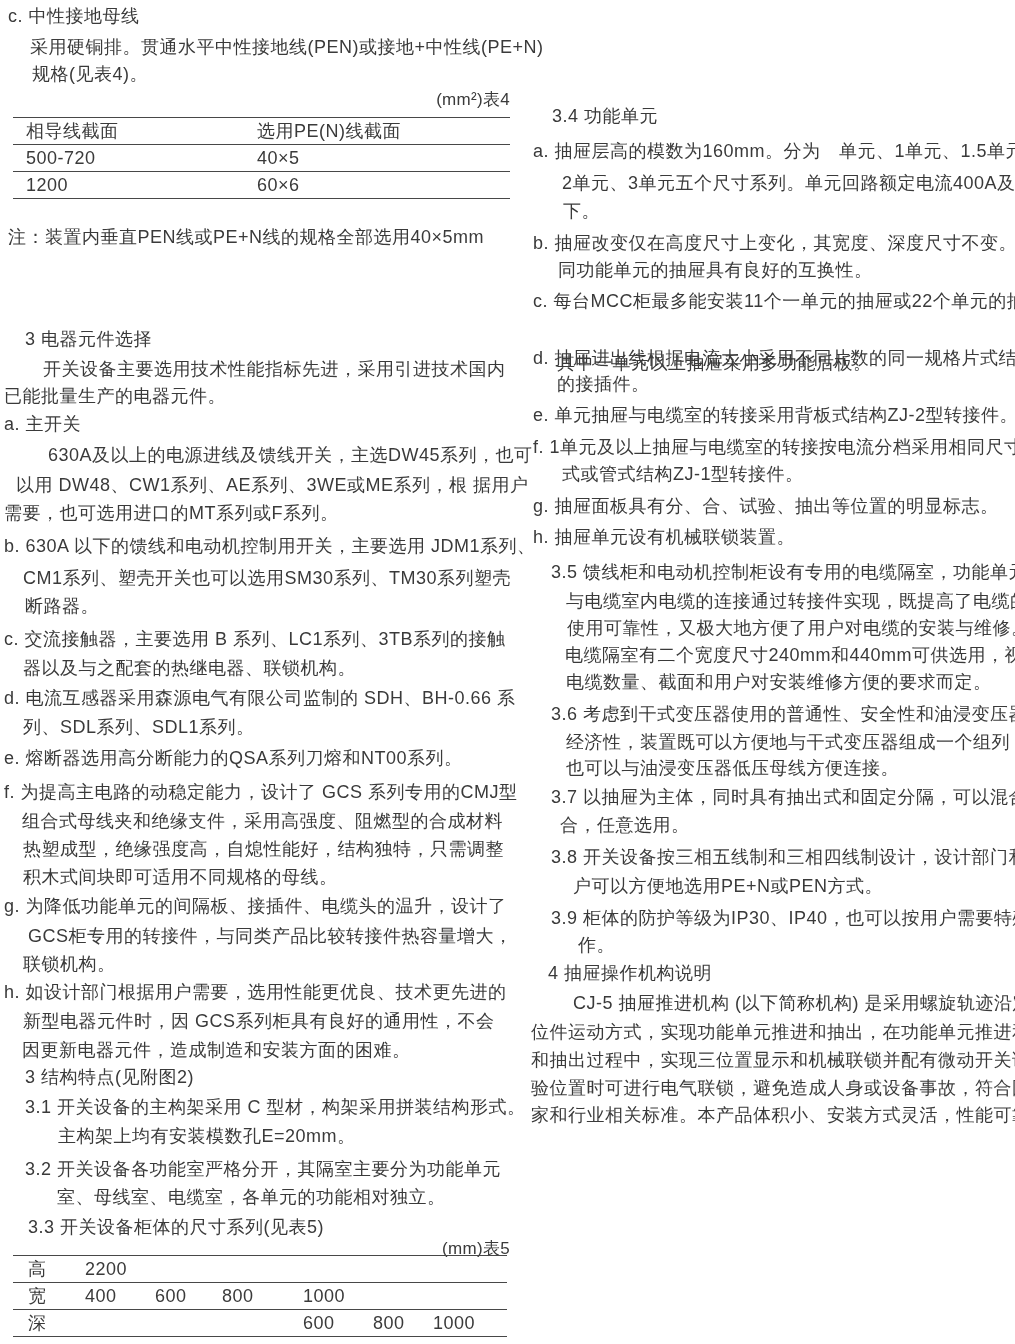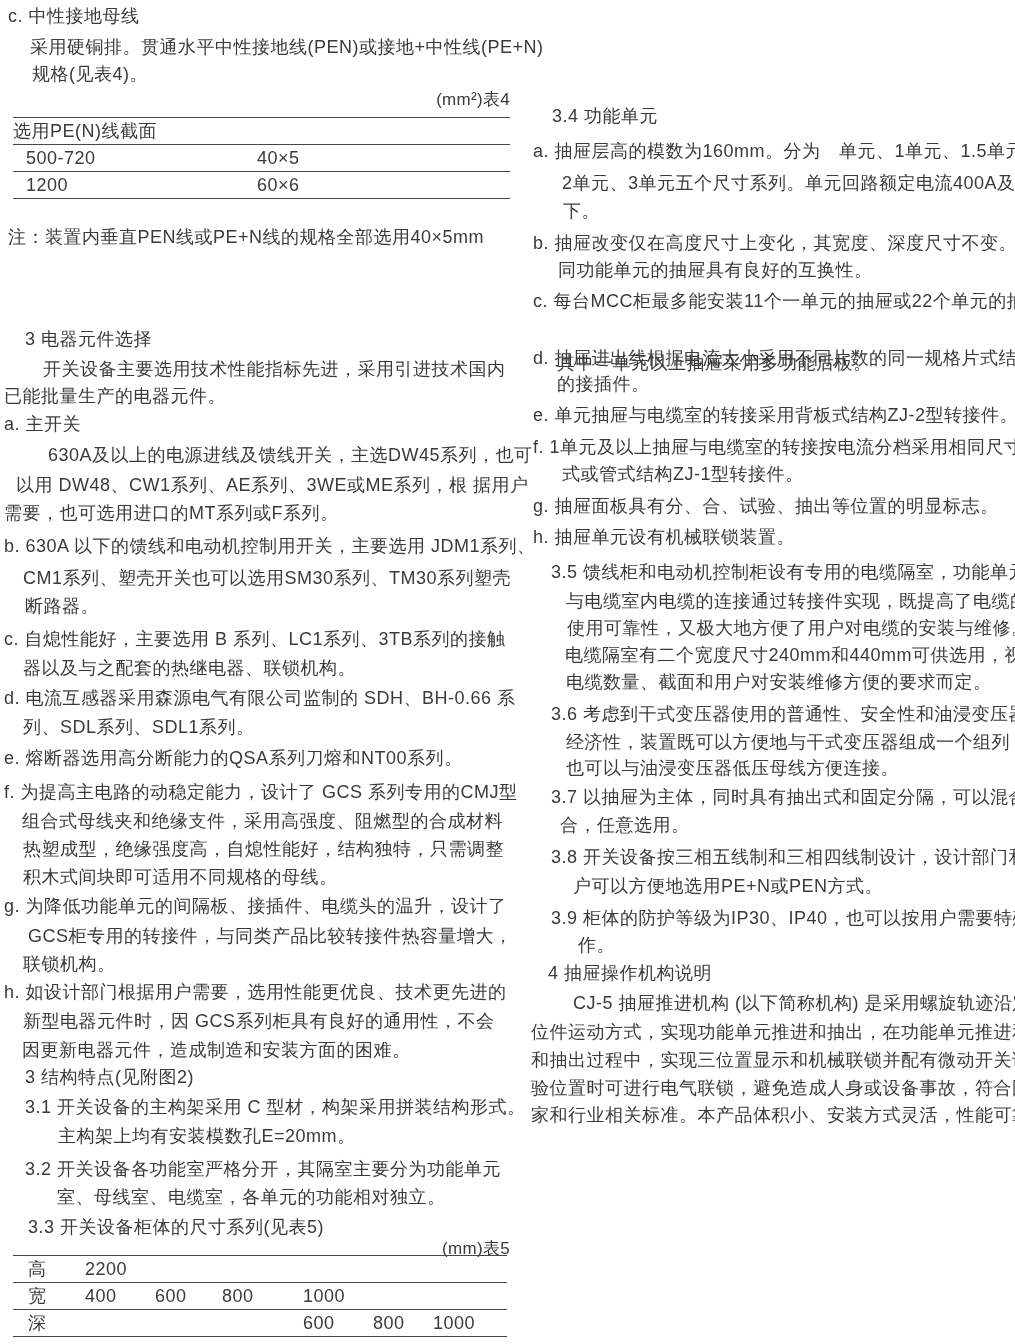--- a/index.html
+++ b/index.html
@@ -69,21 +69,21 @@
       <div class="tline" style="left: 25px; top: 328px;">3 电器元件选择</div>
       <div class="tline" style="left: 43px; top: 358px;">开关设备主要选用技术性能指标先进，采用引进技术国内</div>
       <div class="tline" style="left: 4px; top: 385px;">已能批量生产的电器元件。</div>
       <div class="tline" style="left: 4px; top: 413px;">a. 主开关</div>
       <div class="tline" style="left: 48px; top: 444px;">630A及以上的电源进线及馈线开关，主选DW45系列，也可</div>
       <div class="tline" style="left: 16px; top: 474px;">以用 DW48、CW1系列、AE系列、3WE或ME系列，根 据用户</div>
       <div class="tline" style="left: 4px; top: 502px;">需要，也可选用进口的MT系列或F系列。</div>
       <div class="tline" style="left: 4px; top: 535px;">b. 630A 以下的馈线和电动机控制用开关，主要选用 JDM1系列、</div>
       <div class="tline" style="left: 23px; top: 567px;">CM1系列、塑壳开关也可以选用SM30系列、TM30系列塑壳</div>
       <div class="tline" style="left: 25px; top: 595px;">断路器。</div>
-      <div class="tline" style="left: 4px; top: 628px;">c. 自熄性能好，主要选用 B 系列、LC1系列、3TB系列的接触</div>
+      <div class="tline" style="left: 4px; top: 628px;">c. 交流接触器，主要选用 B 系列、LC1系列、3TB系列的接触</div>
       <div class="tline" style="left: 23px; top: 657px;">器以及与之配套的热继电器、联锁机构。</div>
       <div class="tline" style="left: 4px; top: 687px;">d. 电流互感器采用森源电气有限公司监制的 SDH、BH-0.66 系</div>
       <div class="tline" style="left: 23px; top: 716px;">列、SDL系列、SDL1系列。</div>
       <div class="tline" style="left: 4px; top: 747px;">e. 熔断器选用高分断能力的QSA系列刀熔和NT00系列。</div>
       <div class="tline" style="left: 4px; top: 781px;">f. 为提高主电路的动稳定能力，设计了 GCS 系列专用的CMJ型</div>
       <div class="tline" style="left: 22px; top: 810px;">组合式母线夹和绝缘支件，采用高强度、阻燃型的合成材料</div>
       <div class="tline" style="left: 23px; top: 838px;">热塑成型，绝缘强度高，自熄性能好，结构独特，只需调整</div>
       <div class="tline" style="left: 23px; top: 866px;">积木式间块即可适用不同规格的母线。</div>
       <div class="tline" style="left: 4px; top: 895px;">g. 为降低功能单元的间隔板、接插件、电缆头的温升，设计了</div>
       <div class="tline" style="left: 28px; top: 925px;">GCS柜专用的转接件，与同类产品比较转接件热容量增大，</div>
@@ -133,20 +133,21 @@
       <div class="tline" style="left: 531px; top: 1021px;">位件运动方式，实现功能单元推进和抽出，在功能单元推进和</div>
       <div class="tline" style="left: 531px; top: 1049px;">和抽出过程中，实现三位置显示和机械联锁并配有微动开关试</div>
       <div class="tline" style="left: 531px; top: 1077px;">验位置时可进行电气联锁，避免造成人身或设备事故，符合国</div>
       <div class="tline" style="left: 531px; top: 1104px;">家和行业相关标准。本产品体积小、安装方式灵活，性能可靠。</div>
     </div>
 
   <div class="caption" style="top:88px">(mm²)表4</div>
 
   <div class="doc-table" id="table4">
     <div class="t4row">
+      <span class="c1">相导线截面</span>
       <span class="c2">选用PE(N)线截面</span>
     </div>
     <div class="t4row">
       <span class="c1">500-720</span>
       <span class="c2">40×5</span>
     </div>
     <div class="t4row">
       <span class="c1">1200</span>
       <span class="c2">60×6</span>
     </div>

